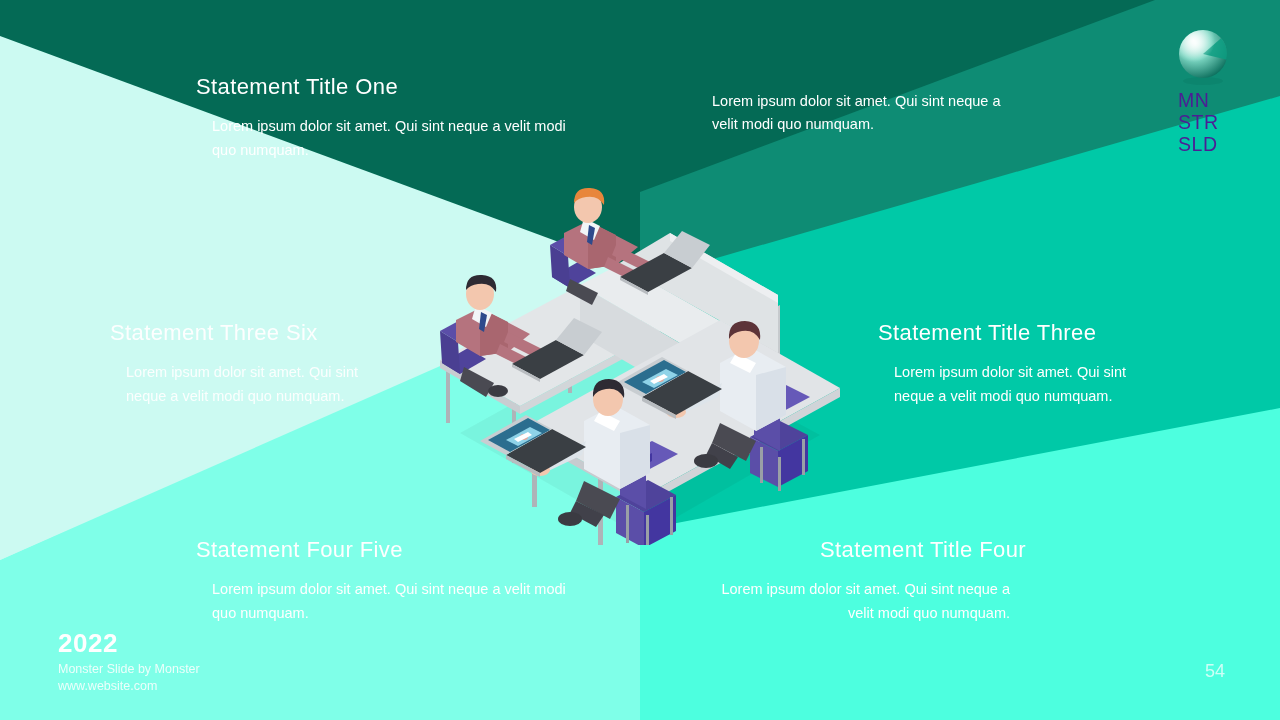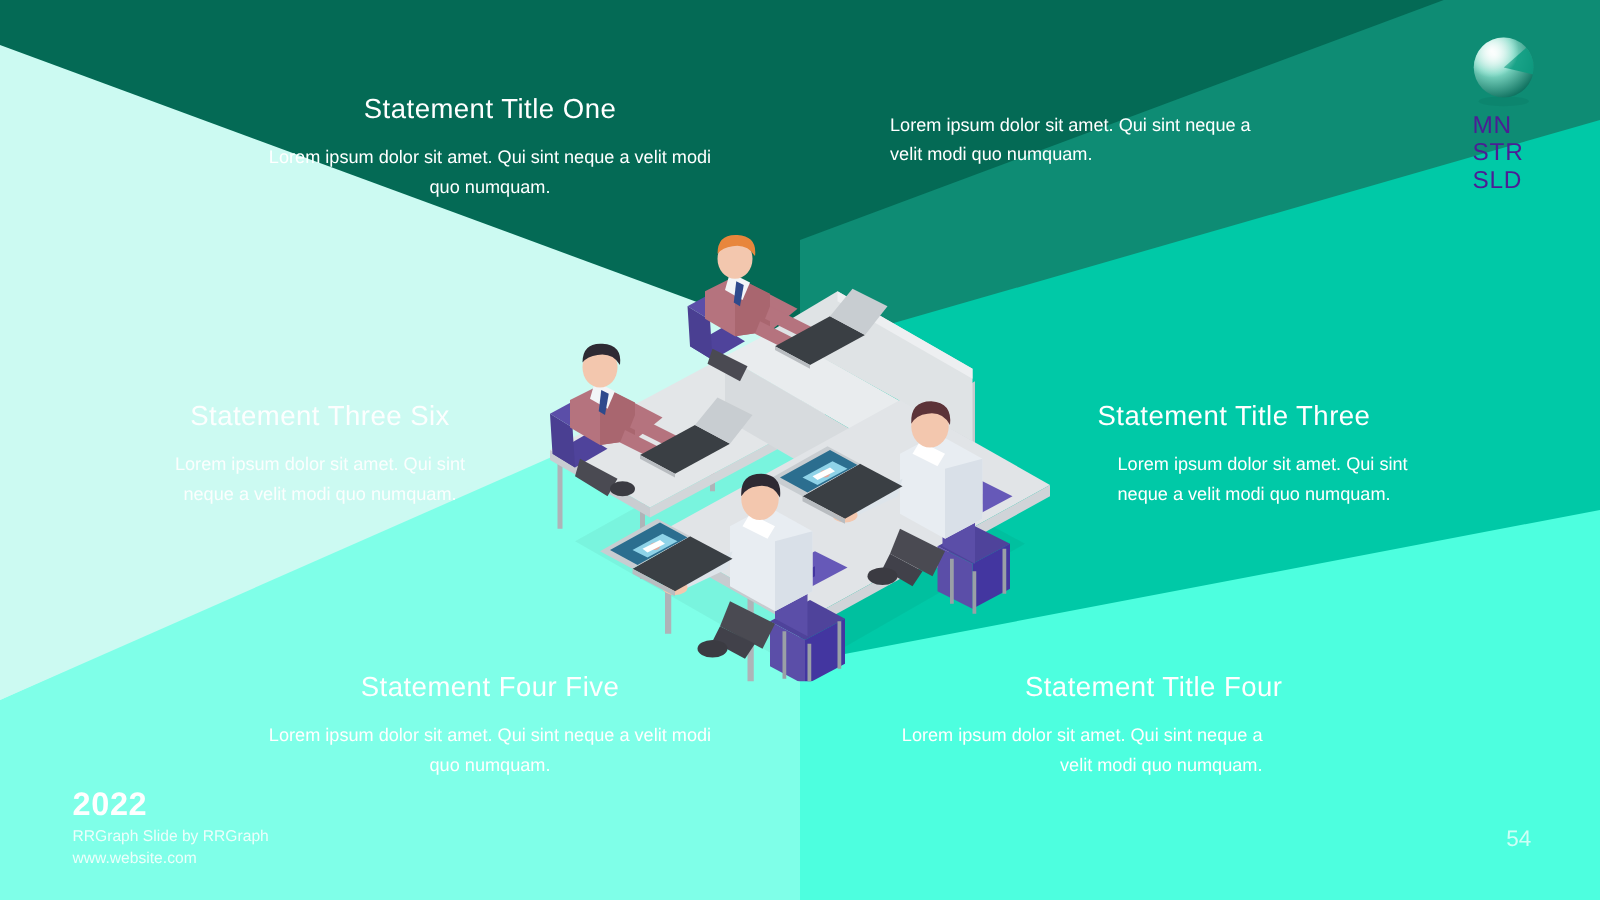--- a/index.html
+++ b/index.html
@@ -10,21 +10,21 @@
   }
   #bg{position:absolute;inset:0;width:1280px;height:720px;}
   .txtblock{position:absolute;}
   .st-title{
     font-size:22px;font-weight:400;letter-spacing:.4px;
     color:#ffffff;line-height:1.15;margin:0 0 12px 0;white-space:nowrap;
   }
   .st-body{
     font-size:14.5px;font-weight:400;line-height:1.62;color:#ffffff;margin:16px;
   }
-  .ra{text-align:center;}
+  .ra{text-align:left;}
   .la{text-align:left;}
   .dim .st-title{color:#ffffff;opacity:.96;}
   .dim .st-body{color:#ffffff;opacity:.92;}
 
   
   #logo{position:absolute;left:1176px;top:26px;width:92px;height:140px;}
   #logo-sphere{position:absolute;left:0;top:0;width:54px;height:60px;}
   #logo-text{
     position:absolute;left:2px;top:64px;
     font-size:19.5px;font-weight:normal;line-height:1.12;
@@ -287,18 +287,18 @@
     </svg>
     <div id="logo-text">
       <div>MN</div>
       <div>STR</div>
       <div>SLD</div>
     </div>
   </div>
 
   <div id="year">2022</div>
   <div id="footer-lines">
-    <div>RRGraph Slide by RRGraph</div>
+    <div>Monster Slide by Monster</div>
     <div>www.website.com</div>
   </div>
   <div id="pagenum">54</div>
 
 </div>
 
 </body></html>

